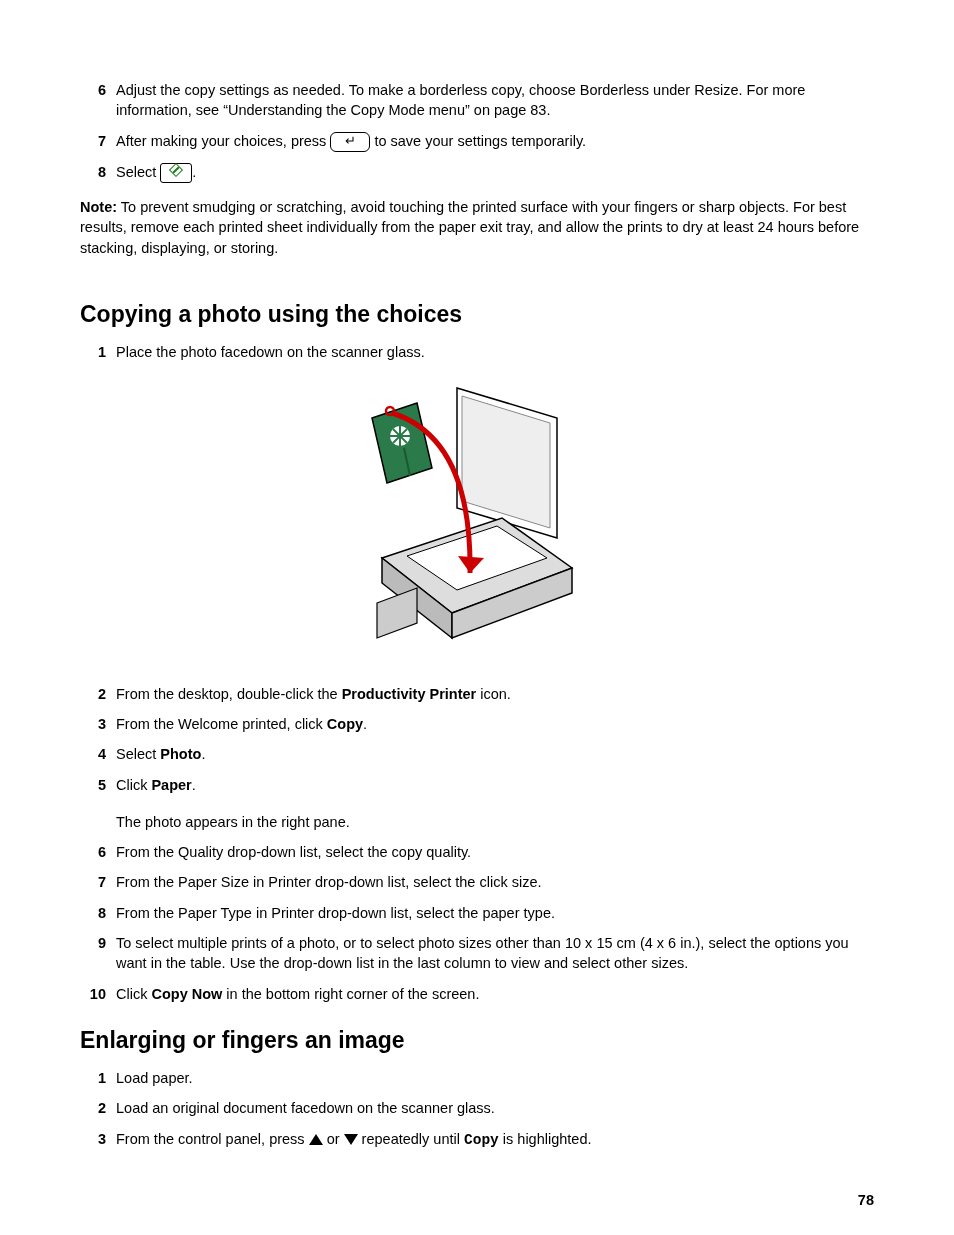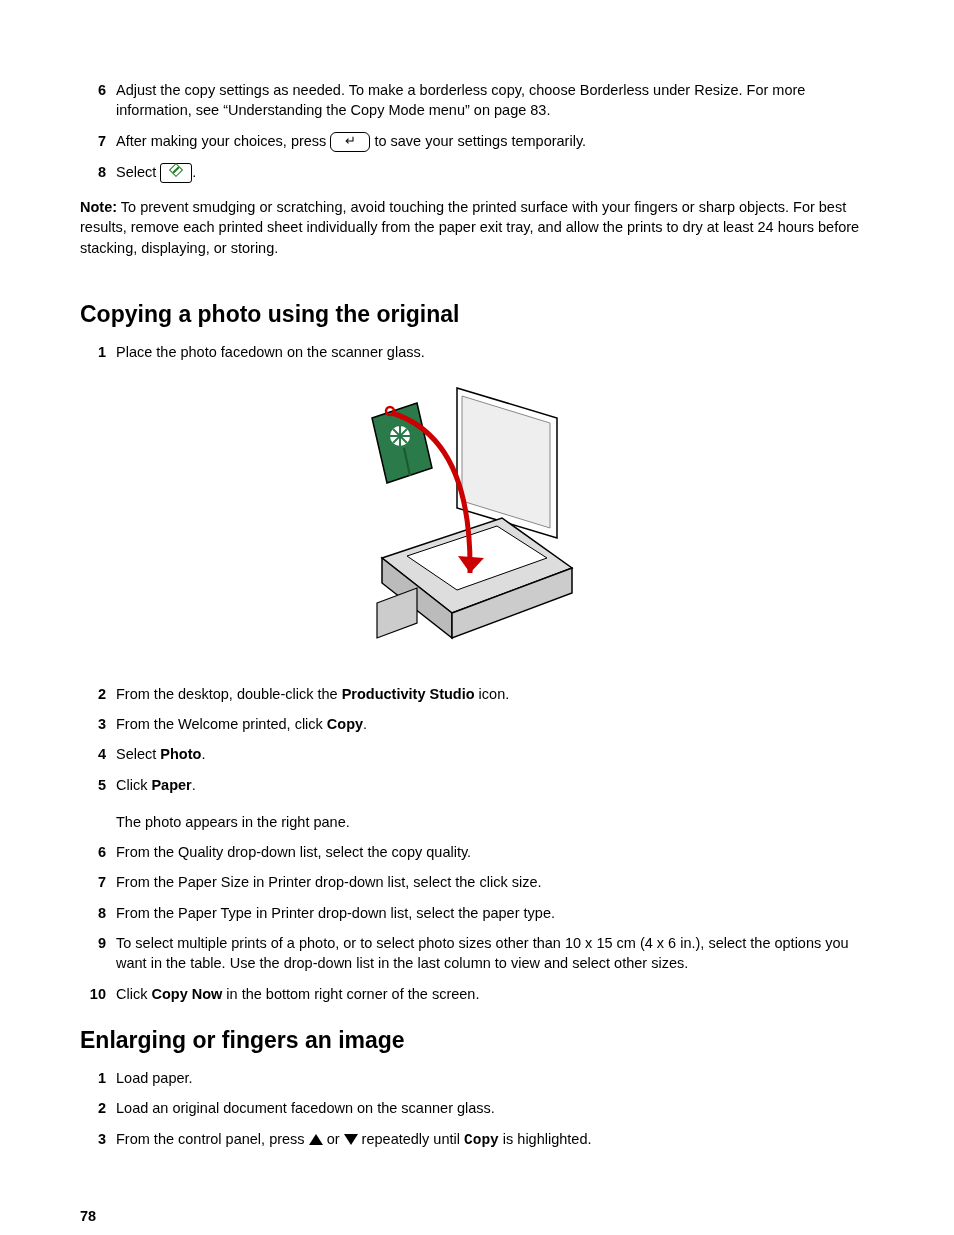--- a/index.html
+++ b/index.html
@@ -66,23 +66,23 @@
   }
   .mono { font-family: "Courier New", monospace; font-weight: bold; }
   .center-figure {
     text-align: center;
     margin: 16px 0 20px 0;
   }
   .sub-indent {
     margin: 17px 0 0 36px;
   }
   .page-num {
-    text-align: left;
+    text-align: right;
     font-weight: bold;
-    margin-top: 56px;
+    margin-top: 40px;
   }
   b { font-weight: bold; }
   .diamond {
     display:inline-block;
     width:8px;height:8px;
     border:1.2px solid #1a7a1a;
     transform:rotate(45deg);
     vertical-align:1px;
   }
   .diamond::after{
@@ -113,21 +113,21 @@
   <div class="ol-num">8</div>
   <div class="ol-body">
     <span>Select </span><span class="button-icon small"><span class="diamond"></span></span><span>.</span>
   </div>
 </div>
 
 <div class="note">
   <b>Note:</b><span> To prevent smudging or scratching, avoid touching the printed surface with your fingers or sharp objects. For best results, remove each printed sheet individually from the paper exit tray, and allow the prints to dry at least 24 hours before stacking, displaying, or storing.</span>
 </div>
 
-<h2>Copying a photo using the original</h2>
+<h2>Copying a photo using the choices</h2>
 
 <div class="ol-item">
   <div class="ol-num">1</div>
   <div class="ol-body">Place the photo facedown on the scanner glass.</div>
 </div>
 
 <div class="center-figure">
   <svg width="230" height="280" viewBox="0 0 230 280">
 
     <polygon points="95,10 195,40 195,160 95,130" fill="#fff" stroke="#000" stroke-width="1.5"></polygon>
@@ -155,21 +155,21 @@
     <polygon points="108,195 96,178 122,180" fill="#c00"></polygon>
     <circle cx="28" cy="33" r="4" fill="none" stroke="#c00" stroke-width="2.5"></circle>
 
     <polygon points="15,225 55,210 55,245 15,260" fill="#ccc" stroke="#000" stroke-width="1.2"></polygon>
   </svg>
 </div>
 
 <div class="ol-item">
   <div class="ol-num">2</div>
   <div class="ol-body">
-    <span>From the desktop, double-click the </span><b>Productivity Studio</b><span> icon.</span>
+    <span>From the desktop, double-click the </span><b>Productivity Printer</b><span> icon.</span>
   </div>
 </div>
 
 <div class="ol-item">
   <div class="ol-num">3</div>
   <div class="ol-body">
     <span>From the Welcome printed, click </span><b>Copy</b><span>.</span>
   </div>
 </div>
 

